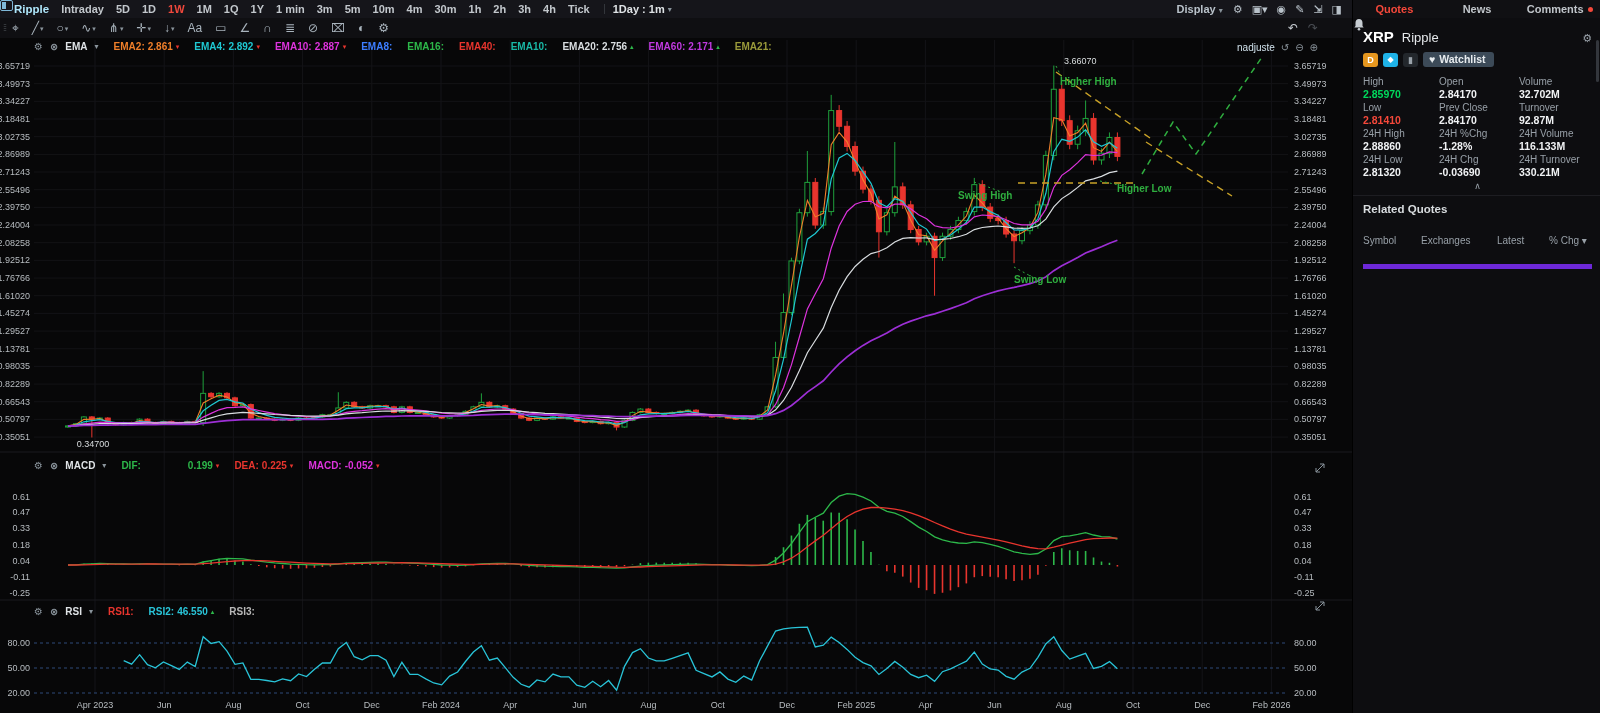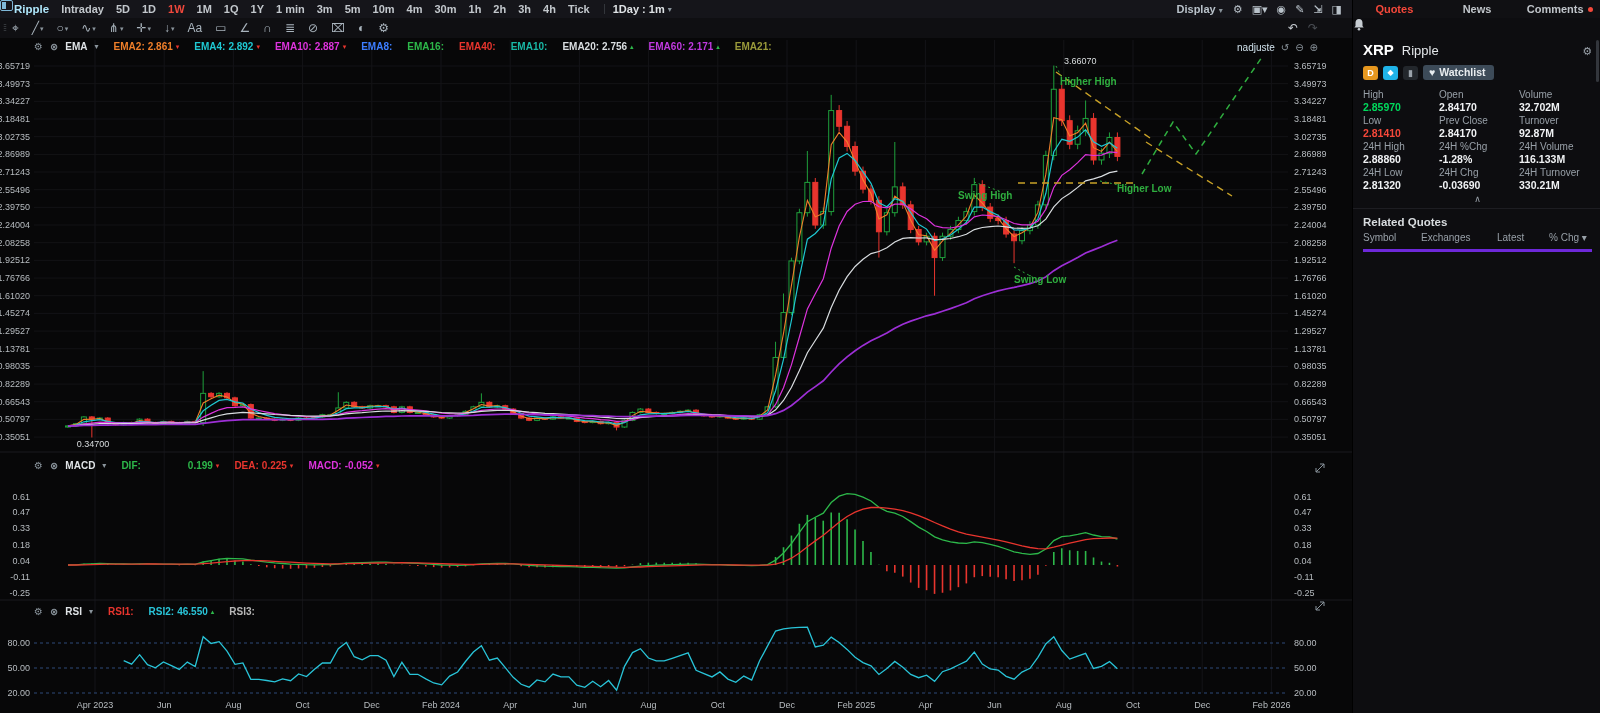--- a/index.html
+++ b/index.html
@@ -43,21 +43,21 @@
   .ind-ic{color:#8a949c;font-size:10px;}
   .ind-name{color:#dfe3e6;}
   .ind-item{display:inline-flex;align-items:center;gap:3px;margin-left:8px;}
   .tri{font-size:7px;}
   .nadj{position:absolute;right:34px;top:4px;display:flex;align-items:center;gap:6px;
         font-size:10px;color:#cfe0ea;z-index:3;}
   .nadj .icn{color:#8a949c;font-size:10px;}
   
   .qpanel{position:absolute;left:1352px;top:18px;width:248px;height:695px;background:#0d0d10;
           border-left:1px solid #000;box-sizing:border-box;padding:6px 8px 0 10px;font-size:11px;}
-  .qrow1{display:flex;align-items:baseline;margin-top:17px;}
+  .qrow1{display:flex;align-items:baseline;margin-top:4px;}
   .qsym{font-size:15px;font-weight:bold;color:#fff;}
   .qname{font-size:13px;color:#e4e7ea;margin-left:8px;}
   .qgear{margin-left:auto;color:#9aa2aa;font-size:11px;}
   .qrow2{display:flex;align-items:baseline;margin-top:3px;}
   .qprice{font-size:20px;font-weight:bold;color:#00d95c;letter-spacing:-0.5px;}
   .qarr{color:#00d95c;font-size:13px;font-weight:bold;margin:0 2px;}
   .qchg{color:#00d95c;font-size:10.5px;font-weight:bold;}
   .qtime{margin-left:auto;color:#8a9096;font-size:9px;}
   .qrow3{display:flex;align-items:center;margin-top:7px;gap:5px;}
   .badge{width:15px;height:14px;border-radius:3px;display:flex;align-items:center;justify-content:center;
@@ -66,22 +66,22 @@
   .wl-pill{background:#3c4a58;border-radius:3px;color:#e8ecef;font-size:10.5px;font-weight:bold;
            padding:1px 8px 2px 6px;display:inline-flex;align-items:center;gap:4px;}
   .bell{margin-left:auto;}
   .stats{display:grid;grid-template-columns:76px 80px 80px;margin-top:9px;row-gap:1px;}
   .stat .lb{color:#98a0a8;font-size:10px;line-height:12px;}
   .stat .vl{color:#f0f2f4;font-size:10.5px;font-weight:bold;line-height:12px;margin-bottom:1px;}
   .stat .vl.up{color:#00d95c;} .stat .vl.down{color:#f5483a;}
   .collapse{color:#9aa2aa;text-align:center;font-size:9px;margin-top:2px;}
   .qdiv{height:1px;background:#1d1d22;margin:4px -8px 0 -10px;}
   .rq-title{color:#d8dcdf;font-size:11.5px;font-weight:bold;margin-top:7px;}
-  .rq-head{display:grid;grid-template-columns:58px 76px 52px 42px;margin-top:4px;color:#98a0a8;
-           font-size:10px;padding-bottom:6px;border-bottom:3px solid #6d28d9;}
+  .rq-head{display:grid;grid-template-columns:58px 76px 52px 42px;margin-top:20px;color:#98a0a8;
+           font-size:10px;padding-bottom:18px;border-bottom:5px solid #6d28d9;}
   .rq-head .r{text-align:left;}
   .scrollthumb{position:absolute;right:1px;top:22px;width:3px;height:42px;background:#33363c;border-radius:2px;}
 </style>
 </head>
 <body>
 
 <div class="app">
 
   <div class="topbar">
     <span class="panel-toggle">

